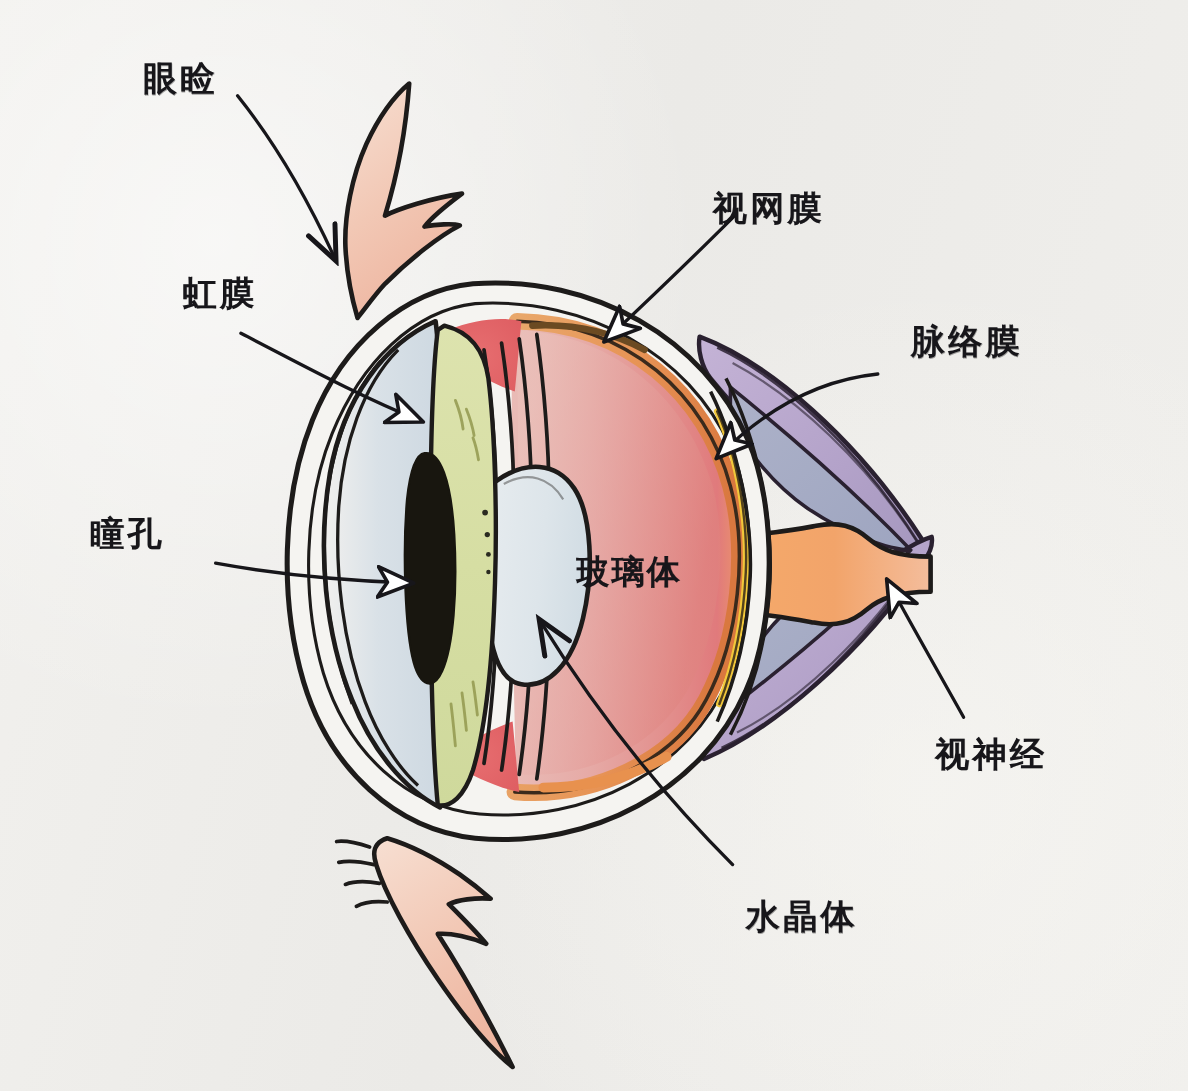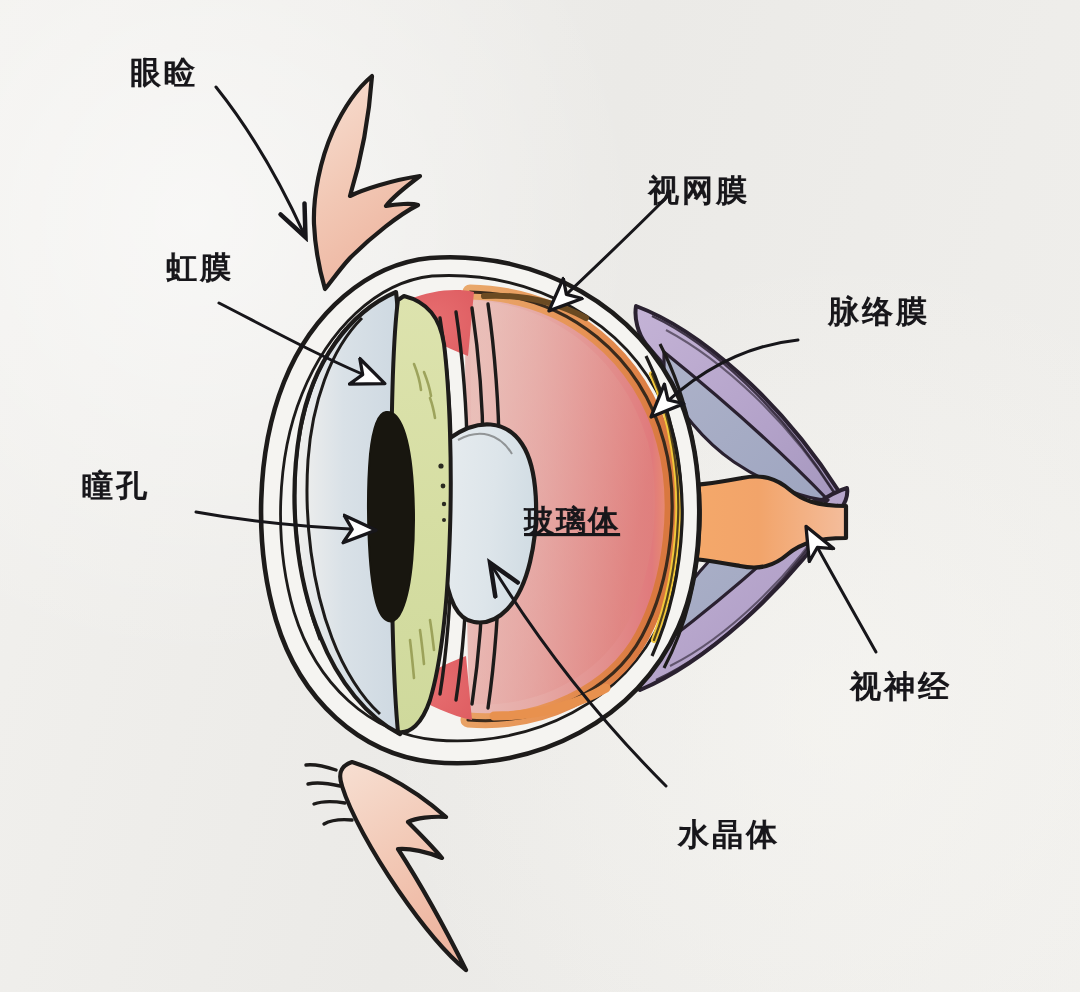--- a/index.html
+++ b/index.html
@@ -335,14 +335,14 @@
   <div class="lbl" style="left:62px; top:470px;margin-left:20px;">瞳孔</div>
 
   <div class="lbl" style="left:648px; top:152px;margin-top:23px;">视网膜</div>
 
   <div class="lbl" style="left:800px; top:296px;margin-left:28px;">脉络膜</div>
 
   <div class="lbl" style="left:850px; top:671px;">视神经</div>
 
   <div class="lbl" style="left:678px; top:819px;">水晶体</div>
 
-  <div class="lbl vit" style="left:524px; top:506px;text-decoration:underline;">玻璃体</div>
+  <div class="lbl vit" style="left:524px; top:506px;">玻璃体</div>
 </div>
 
 </body></html>

